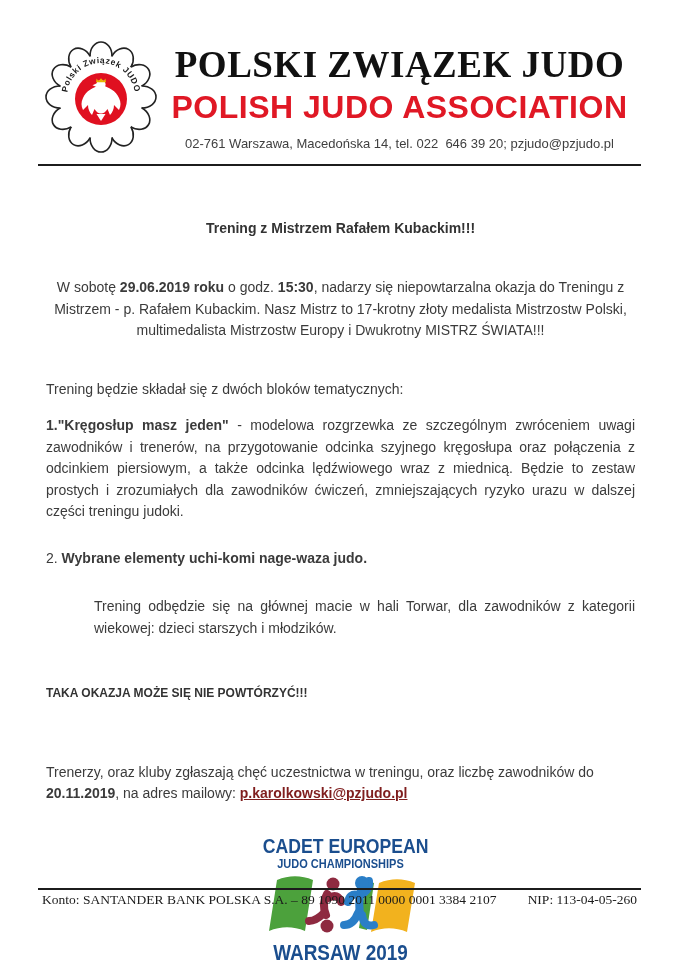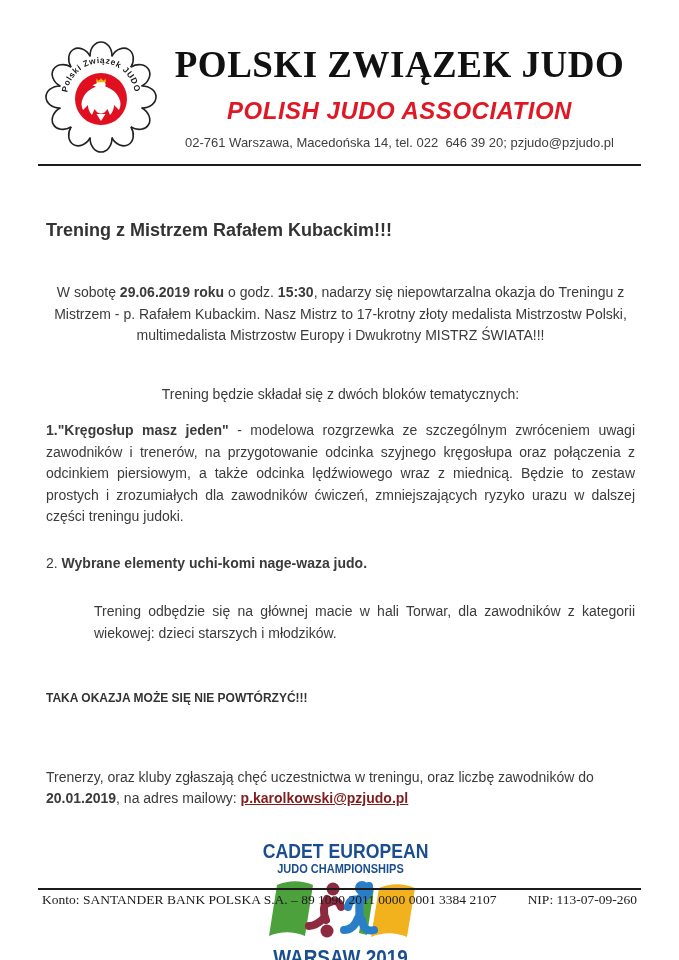--- a/index.html
+++ b/index.html
@@ -24,50 +24,50 @@
     margin:0;
     font-family:"Liberation Serif",serif;
     font-weight:bold;
     font-size:37px;
     line-height:1.05;
     color:#111111;
     letter-spacing:0.5px;
     white-space:nowrap;
   }
   .org-en{
-    margin-top:12px;
-    font-style:italic;
-    font-weight:bold;
-    font-size:24px;
+    margin-top:4px;
+    font-weight:bold;
+    font-size:32px;
     letter-spacing:0.5px;
     white-space:nowrap;
   }
   .addr{
     margin-top:10px;
     font-size:13px;
     color:#404040;
     white-space:pre;
   }
   .rule{
     border:none;
     border-top:2px solid #1c1c1c;
     margin:10px 38px 0 38px;
   }
   
   .content{padding:0 44px 0 46px;}
   .doc-title{
     margin:54px 0 0 0;
-    font-size:18px;
+    text-align:center;
+    font-size:14px;
     font-weight:bold;
     color:#333333;
   }
   p{margin:0;font-size:14px;line-height:21.5px;}
   .b{font-weight:bold;}
   .intro{margin-top:41px;text-align:center;}
-  .lead-line{margin-top:37px;text-align:center;}
+  .lead-line{margin-top:37px;text-align:left;}
   .block1{margin-top:15px;text-align:justify;}
   .block2{margin-top:25px;text-align:left;}
   .venue{margin-top:27px;text-align:justify;margin-left:48px;}
   .highlight{
     margin-top:44px;
     text-align:left;
     font-weight:bold;
     font-size:12px;
     color:#333333;
   }
@@ -195,21 +195,21 @@
     <p class="lead-line">Trening będzie składał się z dwóch bloków tematycznych:</p>
 
     <p class="block1"><span class="b">1."Kręgosłup masz jeden"</span><span> - modelowa rozgrzewka ze szczególnym zwróceniem uwagi zawodników i trenerów, na przygotowanie odcinka szyjnego kręgosłupa oraz połączenia z odcinkiem piersiowym, a także odcinka lędźwiowego wraz z miednicą. Będzie to zestaw prostych i zrozumiałych dla zawodników ćwiczeń, zmniejszających ryzyko urazu w dalszej części treningu judoki.</span></p>
 
     <p class="block2"><span>2. </span><span class="b">Wybrane elementy uchi-komi nage-waza judo.</span></p>
 
     <p class="venue">Trening odbędzie się na głównej macie w hali Torwar, dla zawodników z kategorii wiekowej: dzieci starszych i młodzików.</p>
 
     <p class="highlight">TAKA OKAZJA MOŻE SIĘ NIE POWTÓRZYĆ!!!</p>
 
-    <p class="signup"><span>Trenerzy, oraz kluby zgłaszają chęć uczestnictwa w treningu, oraz liczbę zawodników do </span><span class="b">20.01.2019</span><span>, na adres mailowy: </span><a class="email-link">p.karolkowski@pzjudo.pl</a></p>
+    <p class="signup"><span>Trenerzy, oraz kluby zgłaszają chęć uczestnictwa w treningu, oraz liczbę zawodników do </span><span class="b">20.11.2019</span><span>, na adres mailowy: </span><a class="email-link">p.karolkowski@pzjudo.pl</a></p>
 
     <div class="event-logo">
       <div class="ev1" style="color:#1b4e8e;">CADET EUROPEAN</div>
       <div class="ev2" style="color:#1b4e8e;">JUDO CHAMPIONSHIPS</div>
       <svg class="ev-graphic" width="152" height="62" viewBox="0 0 152 62" xmlns="http://www.w3.org/2000/svg">
 
         <path d="M12 6 C 24 1 36 1 48 6 L 40 57 C 28 52 16 52 4 57 Z" fill="#4ca13c"></path>
 
         <path d="M101 7 L 109 9 L 102 56 L 94 54 Z" fill="#4ca13c"></path>
 
@@ -233,17 +233,17 @@
         <circle cx="97" cy="9" r="7" fill="#2a7ec7"></circle>
       </svg>
       <div class="ev3" style="color:#1b4e8e;">WARSAW 2019</div>
     </div>
   </main>
 
   <footer class="footer">
     <hr class="footer-rule">
     <div class="footer-row">
       <span>Konto: SANTANDER BANK POLSKA S.A. – 89 1090 2011 0000 0001 3384 2107</span>
-      <span>NIP: 113-07-09-260</span>
+      <span>NIP: 113-04-05-260</span>
     </div>
   </footer>
 
 </div>
 
 </body></html>

